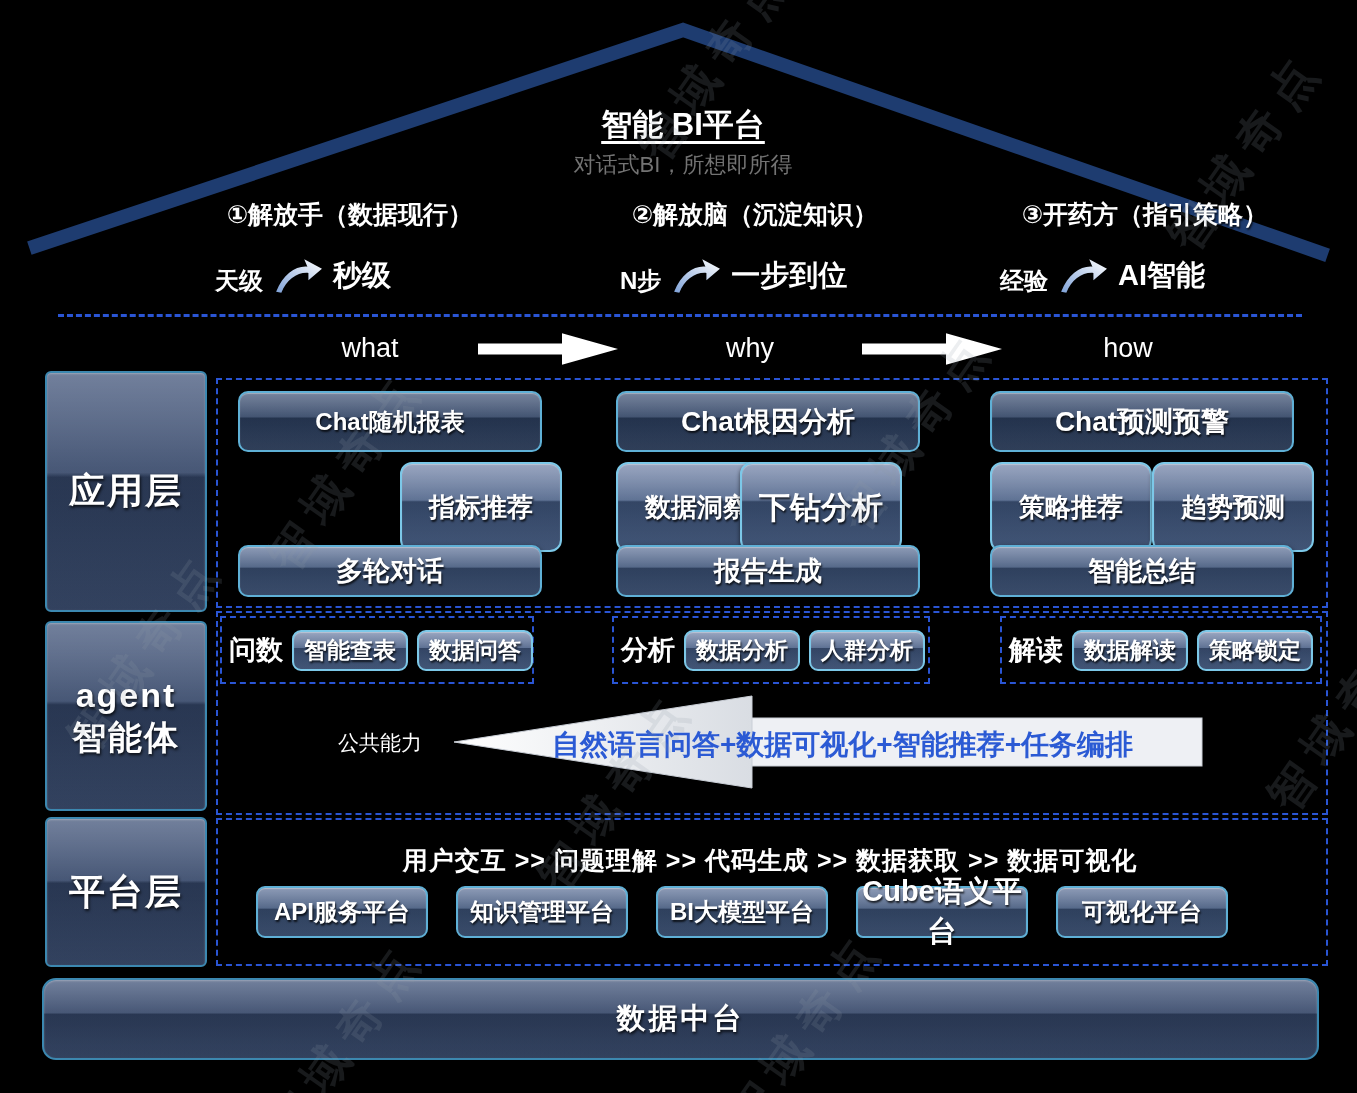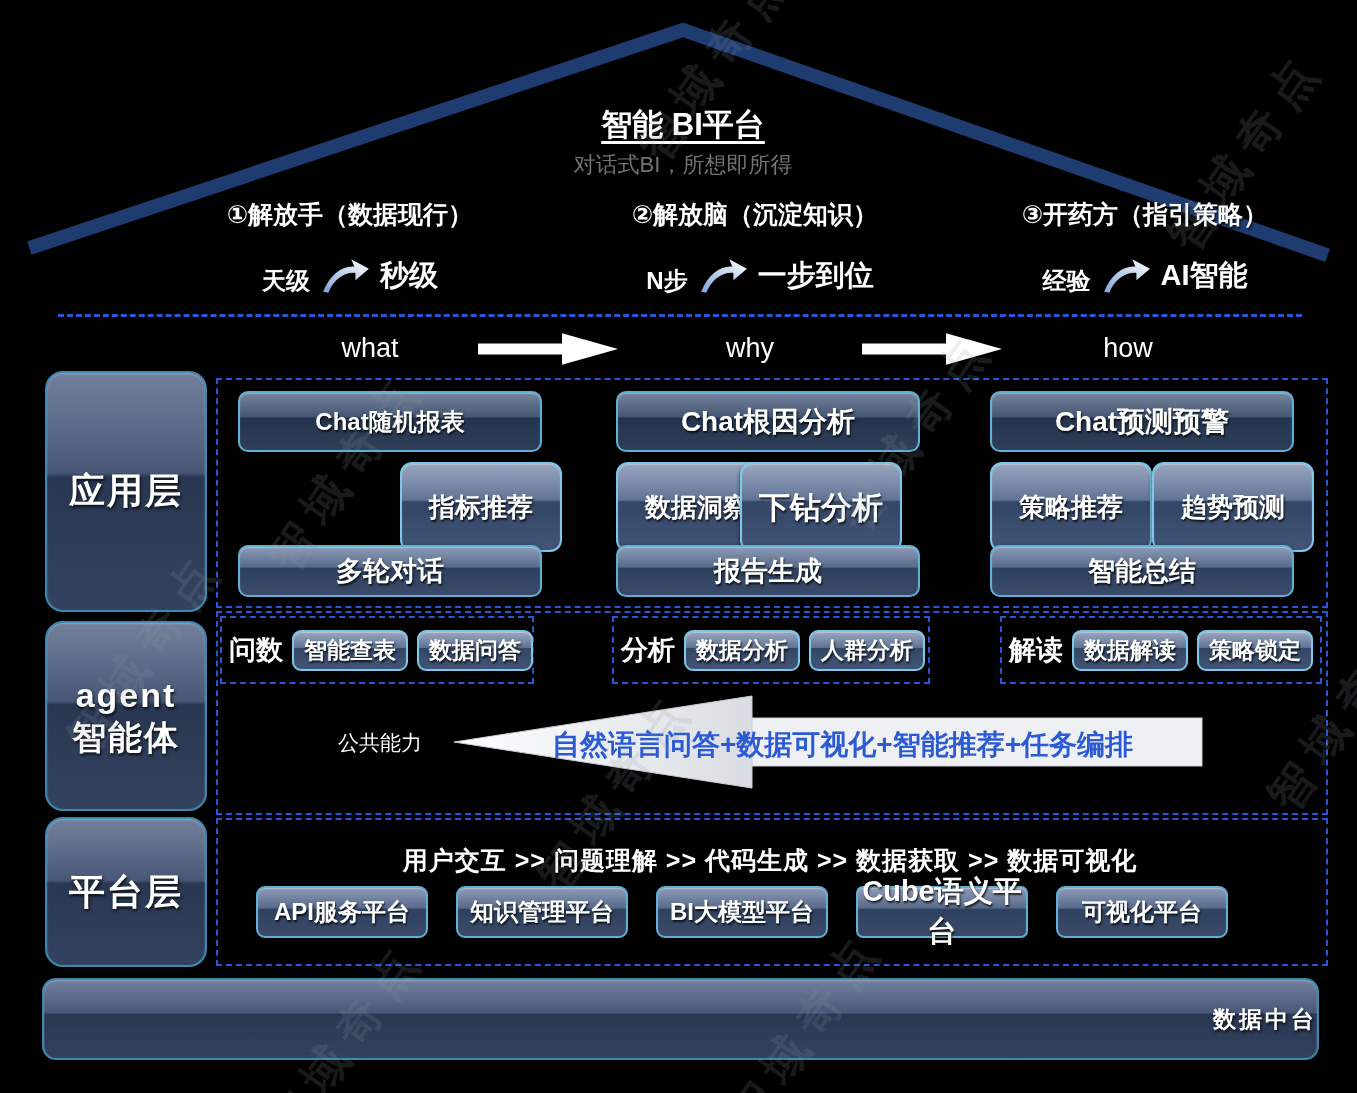--- a/index.html
+++ b/index.html
@@ -20,34 +20,34 @@
                   linear-gradient(180deg,#46587a 0%,#2e4160 55%,#24344f 100%);}
   .chip{
     border:2px solid #7cc8e8;border-radius:9px;color:#fff;font-weight:bold;
     padding:7px 10px;font-size:23px;flex:0 0 auto;line-height:1;
     background:linear-gradient(180deg, rgba(255,255,255,.34) 0%, rgba(255,255,255,.12) 42%, rgba(5,12,26,.30) 44%, rgba(255,255,255,.08) 100%),
                linear-gradient(180deg,#64779f 0%,#41587e 55%,#31466a 100%);
     box-shadow:0 2px 4px rgba(0,0,0,.6), inset 0 1px 1px rgba(255,255,255,.35);
     text-shadow:1px 2px 2px rgba(0,0,0,.75);
   }
   .sidebox{
-    border:2px solid #3c88b0;border-radius:18px;
+    border:2px solid #3c88b0;border-radius:6px;
     background:linear-gradient(180deg, rgba(255,255,255,.22) 0%, rgba(255,255,255,.07) 42%, rgba(5,12,26,.30) 44%, rgba(255,255,255,.04) 100%),
                linear-gradient(180deg,#4a5c80 0%,#344565 55%,#2a3a58 100%);
     box-shadow:0 3px 8px rgba(0,0,0,.7), inset 0 1px 2px rgba(255,255,255,.3);
     text-shadow:1px 2px 3px rgba(0,0,0,.8);
     font-weight:bold;font-size:36px;letter-spacing:2px;
   }
   .dashed{border:2px dashed #2a55d4;}
   .dline{border-top:3px dashed #2a55d4;}
 
   .hdr{font-size:25px;font-weight:bold;white-space:nowrap;text-shadow:1px 2px 2px rgba(0,0,0,.8);}
   .flowword{font-size:27px;white-space:nowrap;text-shadow:1px 2px 2px rgba(0,0,0,.8);}
   .block-arrow{background:#fff;clip-path:polygon(0 35%,60% 35%,60% 6%,100% 50%,60% 94%,60% 65%,0 65%);}
-  .trow{display:flex;align-items:center;justify-content:center;gap:10px;white-space:nowrap;}
+  .trow{display:flex;align-items:center;justify-content:flex-start;gap:10px;white-space:nowrap;}
   .tfrom{font-size:24px;font-weight:bold;margin-top:10px;text-shadow:1px 2px 2px rgba(0,0,0,.8);}
   .tto{font-size:29px;font-weight:bold;text-shadow:1px 2px 2px rgba(0,0,0,.8);}
 
   .agrp{display:flex;align-items:center;gap:9px;padding:0 7px;}
   .aglbl{font-size:27px;font-weight:bold;white-space:nowrap;text-shadow:1px 2px 2px rgba(0,0,0,.8);}
 
   .wm{position:absolute;font-size:46px;font-weight:bold;letter-spacing:12px;white-space:nowrap;
       color:rgba(145,155,168,.17);transform:rotate(-55deg);pointer-events:none;z-index:5;}
 </style>
 </head>
@@ -212,17 +212,17 @@
         <span>BI大模型平台</span>
       </div>
     <div class="ctr glossy" style="flex:1;font-size:29px;position:relative;border-radius:7px">
         <span>Cube语义平台</span>
       </div>
     <div class="ctr glossy" style="flex:1;font-size:24px;position:relative;border-radius:9px">
         <span>可视化平台</span>
       </div>
   </div>
 
-  <div class="abs ctr sidebox" style="left:42px;top:978px;width:1273px;height:78px;border-radius:14px;font-size:23px;letter-spacing:3px;justify-content:flex-end;">
+  <div class="abs ctr sidebox" style="left:42px;top:978px;width:1273px;height:78px;border-radius:14px;font-size:29px;letter-spacing:3px;">
     <span>数据中台</span>
   </div>
 
 </div>
 
 </body></html>

